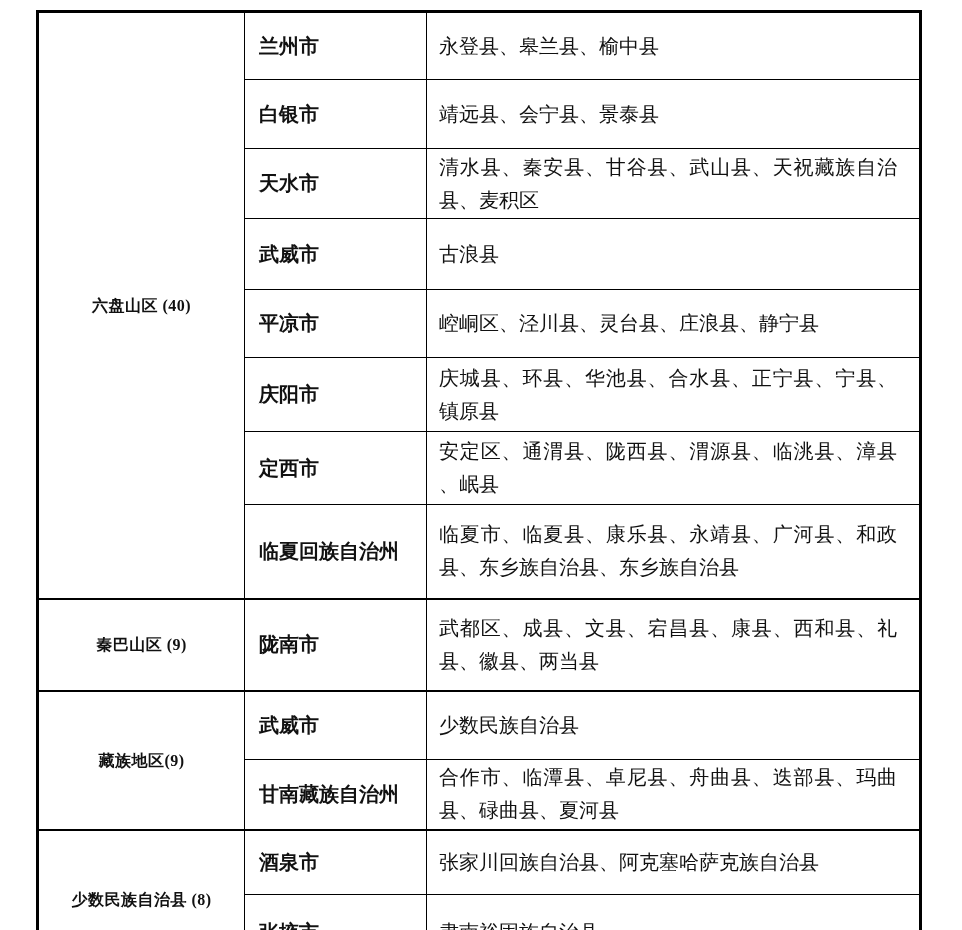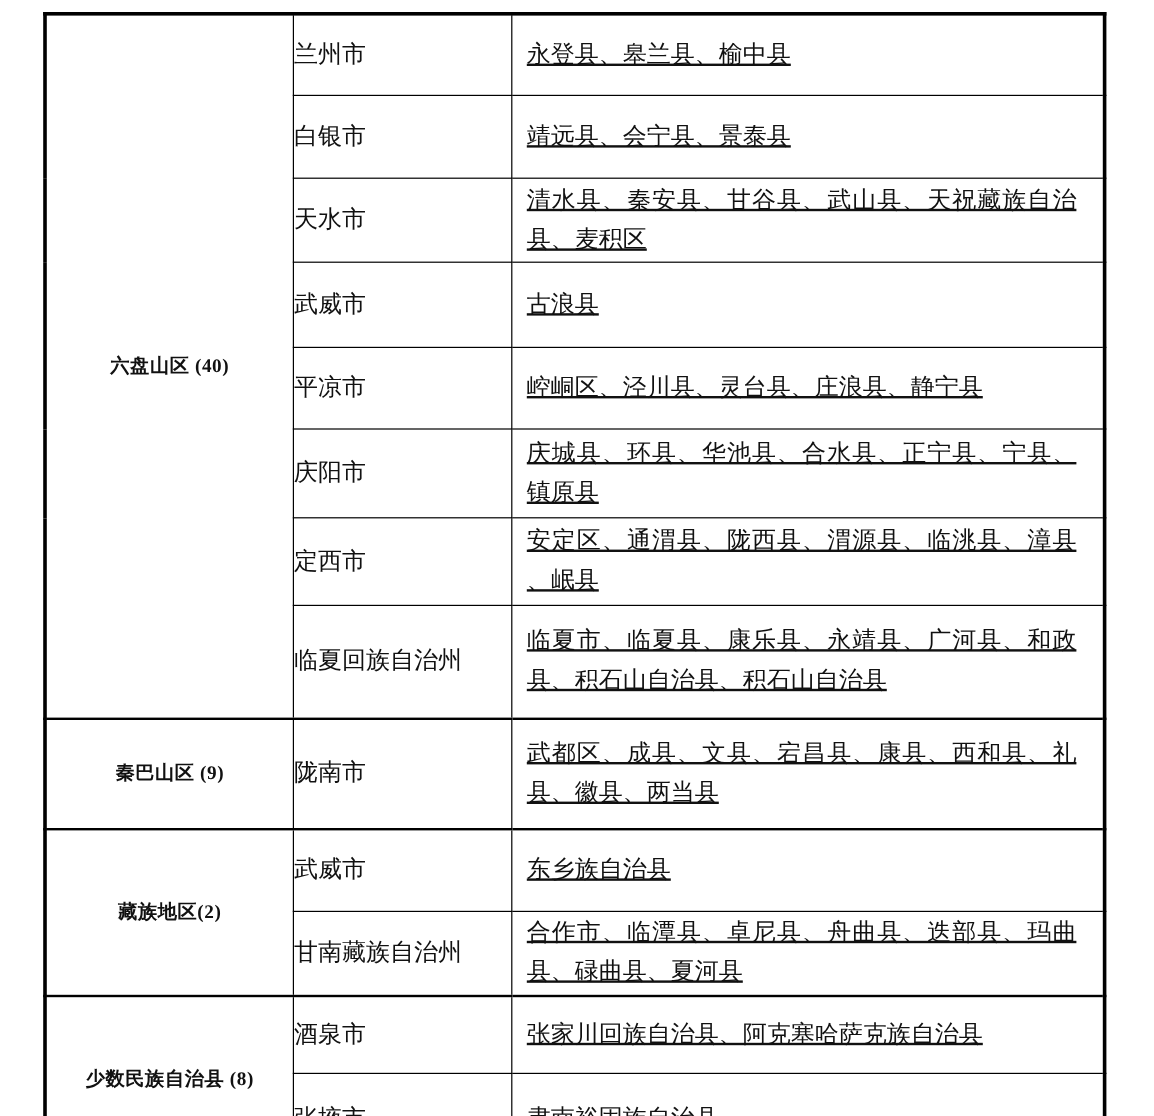--- a/index.html
+++ b/index.html
@@ -40,31 +40,31 @@
     overflow: hidden;
   }
   td.group-cell {
     text-align: center;
     font-weight: 700;
     font-size: 16px;
     letter-spacing: 0.5px;
     padding: 0 4px;
   }
   td.city-cell {
-    font-weight: 400;
+    font-weight: 700;
+    padding-left: 14px;
     padding-right: 4px;
   }
   td.counties-cell {
     padding-left: 12px;
     padding-right: 22px;
     text-align: justify;
     text-justify: inter-character;
     word-break: break-all;
     line-break: anywhere;
-    text-decoration: underline;
   }
   tr.group-start td { border-top: 2px solid #000000; }
 </style>
 </head>
 <body>
 
 <div class="page">
   <table class="region-table">
     <colgroup>
       <col class="c1">
@@ -97,33 +97,33 @@
       <tr style="height:74px;">
         <td class="city-cell">庆阳市</td>
         <td class="counties-cell">庆城县、环县、华池县、合水县、正宁县、宁县、镇原县</td>
       </tr>
       <tr style="height:73px;">
         <td class="city-cell">定西市</td>
         <td class="counties-cell">安定区、通渭县、陇西县、渭源县、临洮县、漳县、岷县</td>
       </tr>
       <tr style="height:94px;">
         <td class="city-cell">临夏回族自治州</td>
-        <td class="counties-cell">临夏市、临夏县、康乐县、永靖县、广河县、和政县、积石山自治县、积石山自治县</td>
+        <td class="counties-cell">临夏市、临夏县、康乐县、永靖县、广河县、和政县、东乡族自治县、东乡族自治县</td>
       </tr>
 
       <tr class="group-start" style="height:92px;">
         <td class="group-cell" rowspan="1">秦巴山区 (9)</td>
         <td class="city-cell">陇南市</td>
         <td class="counties-cell">武都区、成县、文县、宕昌县、康县、西和县、礼县、徽县、两当县</td>
       </tr>
 
       <tr class="group-start" style="height:69px;">
-        <td class="group-cell" rowspan="2">藏族地区(2)</td>
+        <td class="group-cell" rowspan="2">藏族地区(9)</td>
         <td class="city-cell">武威市</td>
-        <td class="counties-cell">东乡族自治县</td>
+        <td class="counties-cell">少数民族自治县</td>
       </tr>
       <tr style="height:70px;">
         <td class="city-cell">甘南藏族自治州</td>
         <td class="counties-cell">合作市、临潭县、卓尼县、舟曲县、迭部县、玛曲县、碌曲县、夏河县</td>
       </tr>
 
       <tr class="group-start" style="height:65px;">
         <td class="group-cell" rowspan="2">少数民族自治县 (8)</td>
         <td class="city-cell">酒泉市</td>
         <td class="counties-cell">张家川回族自治县、阿克塞哈萨克族自治县</td>

